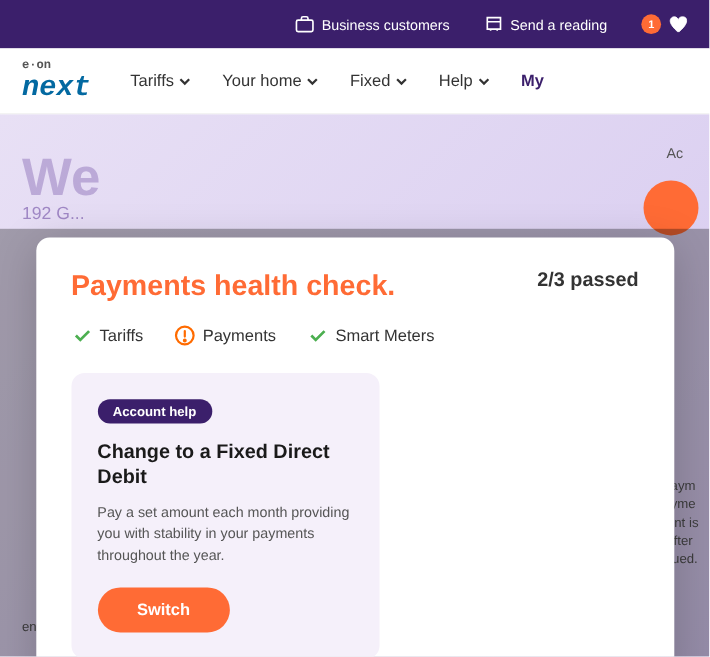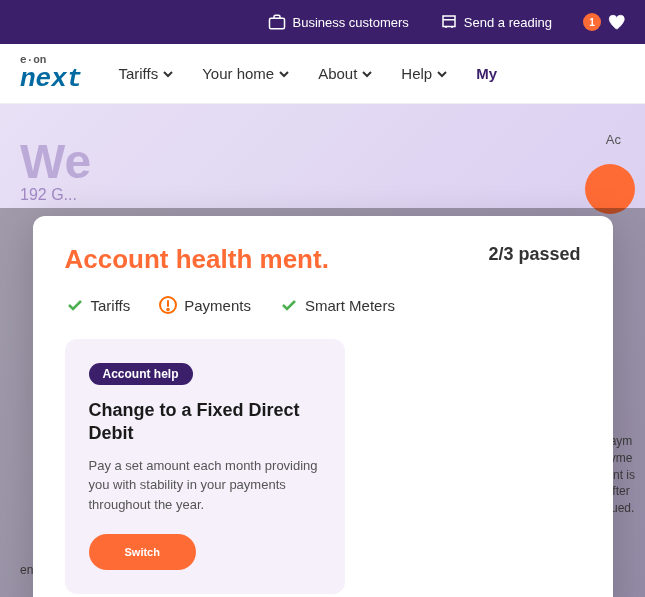--- a/index.html
+++ b/index.html
@@ -252,21 +252,21 @@
       color: #555;
       line-height: 1.5;
       margin-bottom: 20px;
     }
     .card-btn {
       background: #ff6b35;
       color: white;
       border: none;
       border-radius: 25px;
       padding: 12px 36px;
-      font-size: 11px;
+      font-size: 15px;
       font-weight: 700;
       cursor: pointer;
     }
   </style>
 </head>
 <body>
 
 <div class="top-bar">
   <div class="top-bar-item">
     <svg class="top-bar-icon" viewBox="0 0 24 24" fill="none" stroke="white" stroke-width="2">
@@ -302,21 +302,21 @@
           <path d="M2 4l4 4 4-4"></path>
         </svg>
     </div>
     <div class="nav-item">
       <span>Your home</span>
       <svg viewBox="0 0 12 12" fill="none" stroke="#333" stroke-width="2">
           <path d="M2 4l4 4 4-4"></path>
         </svg>
     </div>
     <div class="nav-item">
-      <span>About</span>
+      <span>Fixed</span>
       <svg viewBox="0 0 12 12" fill="none" stroke="#333" stroke-width="2">
           <path d="M2 4l4 4 4-4"></path>
         </svg>
     </div>
     <div class="nav-item">
       <span>Help</span>
       <svg viewBox="0 0 12 12" fill="none" stroke="#333" stroke-width="2">
           <path d="M2 4l4 4 4-4"></path>
         </svg>
     </div>
@@ -336,21 +336,21 @@
     <div>payme</div>
     <div>ment is</div>
     <div>s after</div>
     <div>issued.</div>
   </div>
   <div class="bg-bottom-left">energy by</div>
 
   <div class="modal-overlay">
     <div class="modal">
       <div class="modal-header">
-        <div class="modal-title">Account health ment.</div>
+        <div class="modal-title">Payments health check.</div>
         <div class="modal-score">2/3 passed</div>
       </div>
 
       <div class="check-items">
         <div class="check-item">
           <div class="check-icon check-pass">
             <svg width="20" height="20" viewBox="0 0 20 20" fill="none" stroke="#4caf50" stroke-width="2.5">
               <path d="M4 10l4 4 8-8"></path>
             </svg>
           </div>

